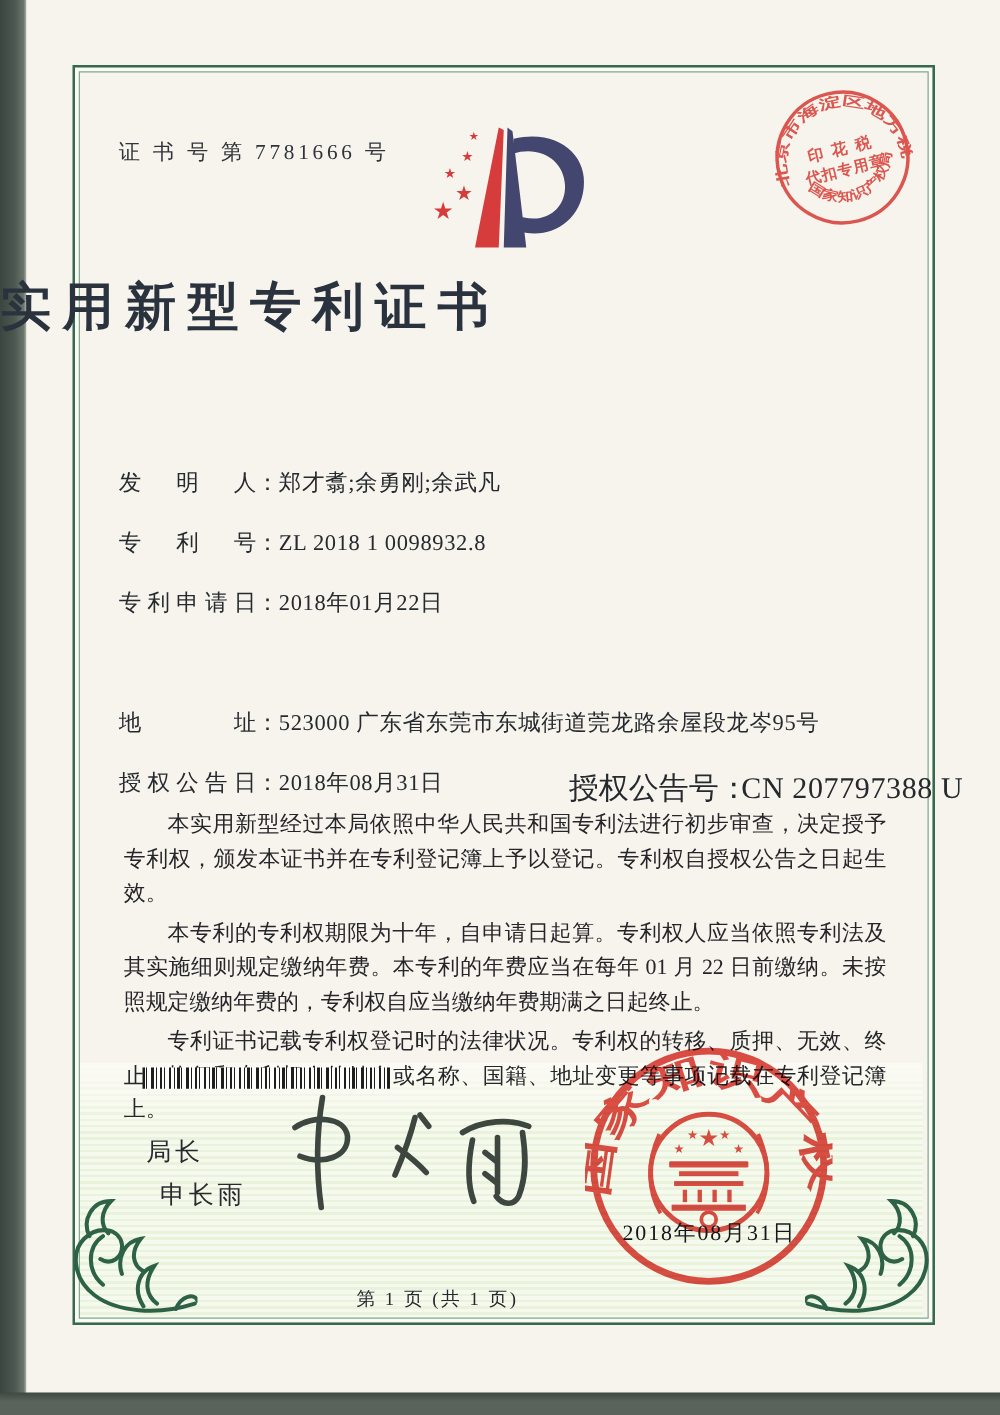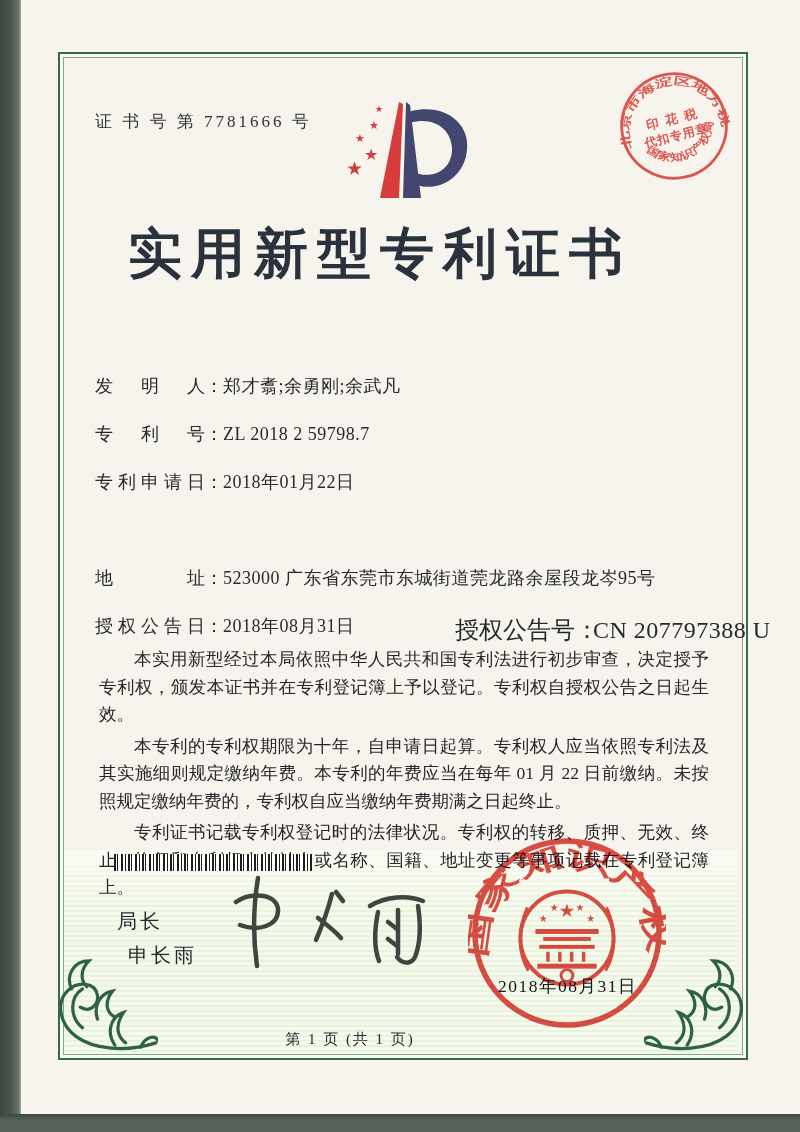--- a/index.html
+++ b/index.html
@@ -20,21 +20,21 @@
     background:repeating-linear-gradient(180deg,#e9f2db 0 2px,#f6faee 2px 5px);}
   #stripes:before{content:"";position:absolute;left:0;top:0;width:100%;height:55px;
     background:linear-gradient(180deg,#fbfaf4 0%,rgba(251,250,244,0) 100%);}
   .flourish{width:108px;height:108px;z-index:4;}
   #flourish-left{left:50px;top:950px;}
   #flourish-right{left:644px;top:950px;transform:scaleX(-1);}
 
   
   #cert-no{left:95px;top:110px;font-size:17px;letter-spacing:3px;color:#30343a;z-index:5;}
   #logo{left:326px;top:96px;width:150px;height:110px;z-index:5;}
-  #title{left:0;top:218px;width:632px;text-align:right;font-size:54px;font-weight:700;
+  #title{left:0;top:218px;width:632px;text-align:left;font-size:41px;font-weight:700;
     letter-spacing:9px;color:#2a323e;z-index:5;}
 
   
   #tax-stamp{left:618px;top:70px;width:112px;height:112px;transform:rotate(-14deg);opacity:.9;z-index:6;}
 
   
   .frow{left:95px;height:30px;font-size:18px;white-space:nowrap;z-index:5;}
   .flabel{display:inline-block;width:110px;text-align:justify;text-align-last:justify;vertical-align:top;}
   .fsep{display:inline-block;width:18px;}
   .fval{letter-spacing:.5px;}
@@ -115,21 +115,21 @@
     <text x="60" y="75" font-size="13" font-weight="700" fill="#d8463e" text-anchor="middle" letter-spacing="1">代扣专用章</text>
     <text font-size="11" fill="#d8463e" font-weight="700">
       <textPath href="#taxBotArc" startOffset="8" textLength="96" lengthAdjust="spacingAndGlyphs">国家知识产权局</textPath>
     </text>
   </svg>
 
   <div class="abs frow" style="top:374px">
     <span class="flabel">发明人</span><span class="fsep">：</span><span class="fval">郑才翥;余勇刚;余武凡</span>
   </div>
   <div class="abs frow" style="top:422px">
-    <span class="flabel">专利号</span><span class="fsep">：</span><span class="fval">ZL 2018 2 59798.7</span>
+    <span class="flabel">专利号</span><span class="fsep">：</span><span class="fval">ZL 2018 1 0098932.8</span>
   </div>
   <div class="abs frow" style="top:470px">
     <span class="flabel">专利申请日</span><span class="fsep">：</span><span class="fval">2018年01月22日</span>
   </div>
   <div class="abs frow" style="top:566px">
     <span class="flabel">地址</span><span class="fsep">：</span><span class="fval">523000 广东省东莞市东城街道莞龙路余屋段龙岑95号</span>
   </div>
   <div class="abs frow" style="top:614px">
     <span class="flabel">授权公告日</span><span class="fsep">：</span><span class="fval">2018年08月31日</span>
   </div>

